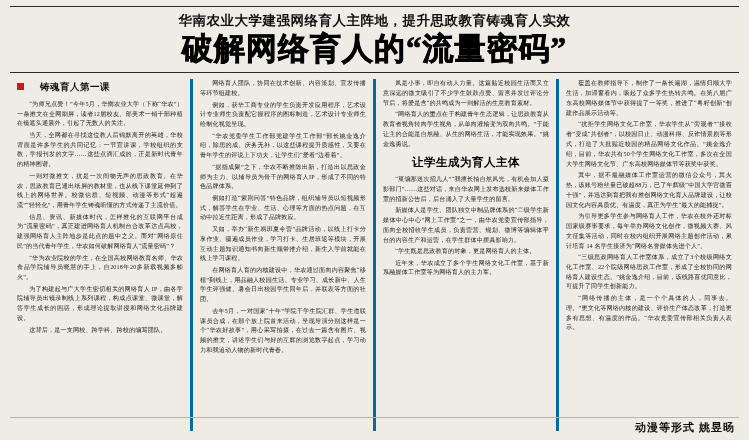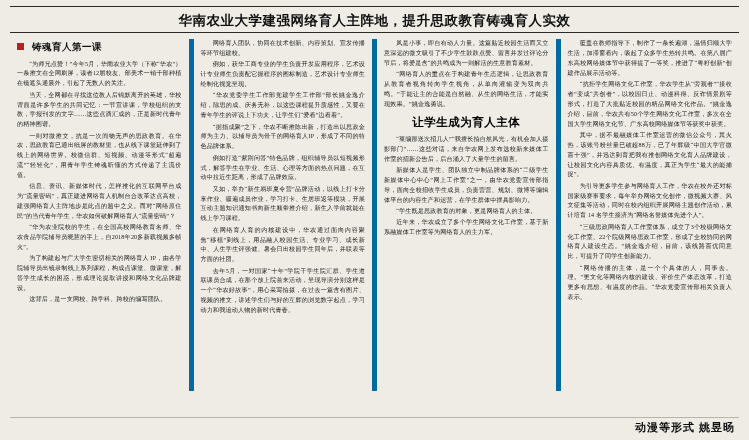--- a/index.html
+++ b/index.html
@@ -63,31 +63,31 @@
     padding: 0 7px;
     box-sizing: border-box;
     position: relative;
     font-size: 6.1px;
     line-height: 1.62;
     text-align: justify;
     color: #1b1b1b;
     overflow: hidden;
   }
   .col + .col {
-    border-left: 5px solid #0369a1;
+    border-left: 3px solid #0369a1;
   }
   .col p {
     margin: 0 0 1.5px 0;
     text-indent: 2em;
     letter-spacing: 0.15px;
   }
   .section-head {
     display: flex;
     align-items: center;
-    gap: 8px;
+    gap: 16px;
     margin: 0 0 5px 0;
   }
   .sq {
     width: 7px;
     height: 7px;
     background: #b3231f;
     display: inline-block;
     flex: 0 0 auto;
   }
   .section-head .label {
@@ -129,20 +129,21 @@
     height: 0;
   }
 </style>
 </head>
 <body>
 
 <div class="page">
   <div class="top-rule"></div>
 
   <div class="kicker">华南农业大学建强网络育人主阵地，提升思政教育铸魂育人实效</div>
+  <div class="headline">破解网络育人的“流量密码”</div>
   <div class="head-rule"></div>
 
   <div class="columns">
 
     <div class="col">
       <div class="section-head">
         <span class="sq"></span>
         <span class="label">铸魂育人第一课</span>
       </div>
       <p>“为师兄点赞！”今年5月，华南农业大学（下称“华农”）一条推文在全网刷屏，读者12届校友、部美术一销千部种植在镜遮头通晨外，引起了无数人的关注。</p>

